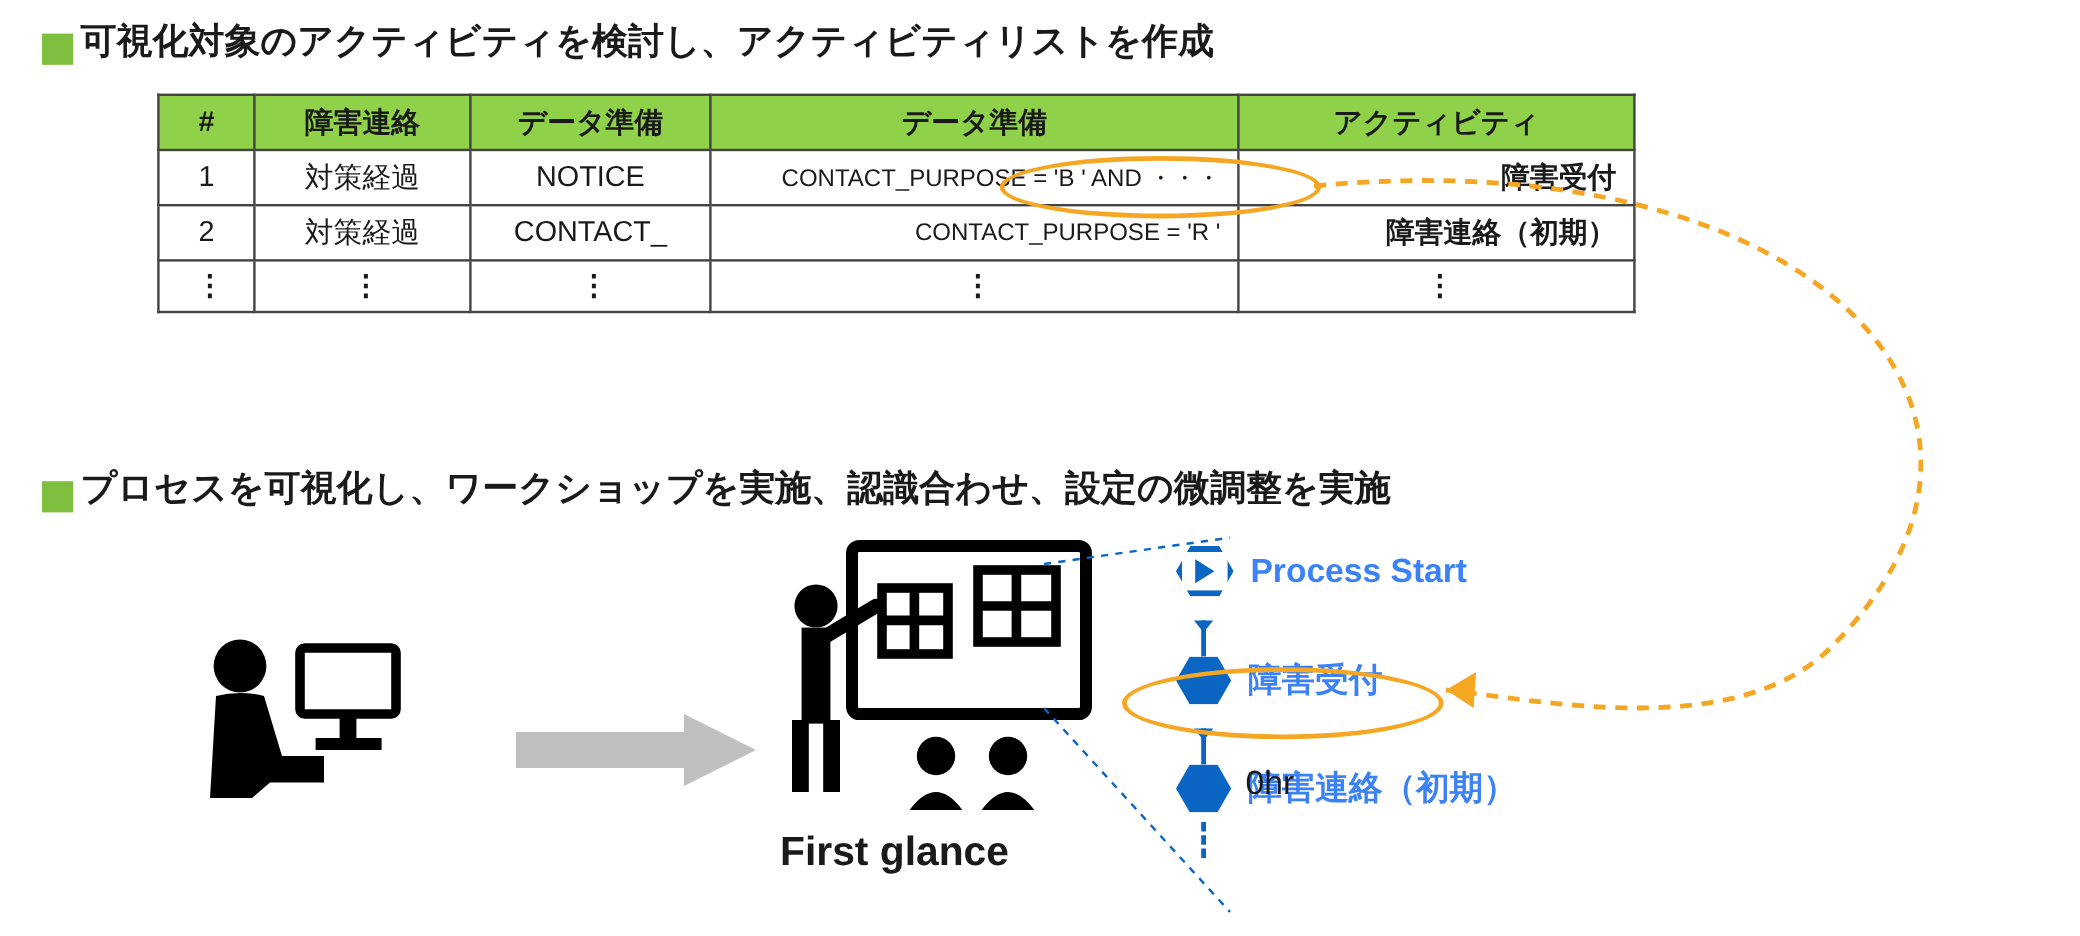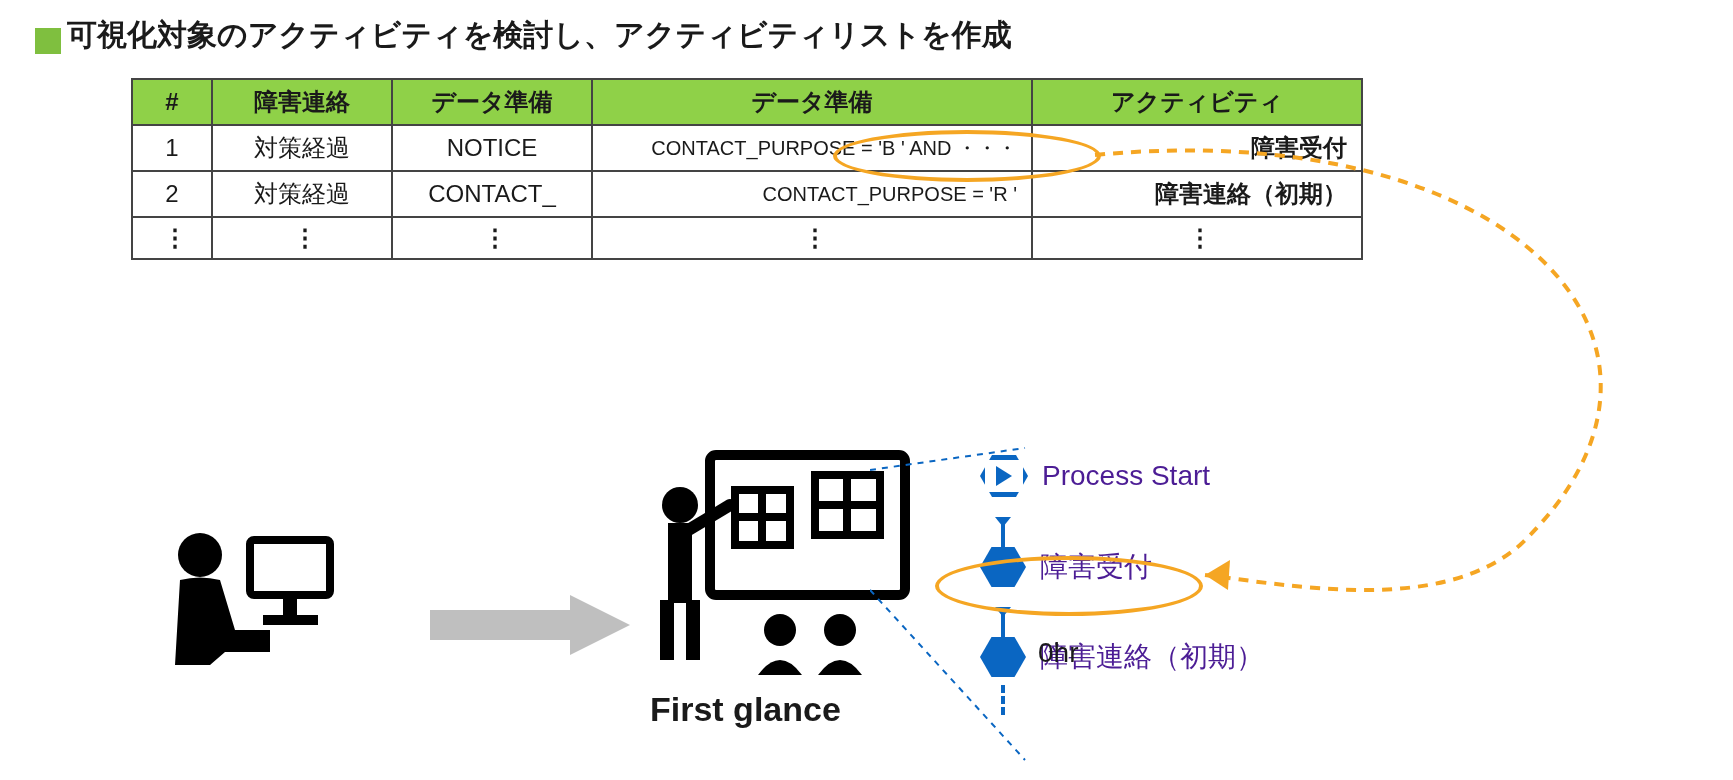--- a/index.html
+++ b/index.html
@@ -17,21 +17,21 @@
 .tbl td.bold{font-weight:700}
 .vdots{font-weight:700;letter-spacing:-6px}
 
 .bottom{position:absolute;left:110px;top:440px;width:1550px;height:340px}
 .person{position:absolute;left:45px;top:80px}
 .arrow-right{position:absolute;left:320px;top:150px}
 .present{position:absolute;left:540px;top:10px;text-align:left}
 .first-glance{font-size:34px;font-weight:700;margin-top:6px}
 .flow{position:absolute;left:870px;top:15px}
 .flow-node{display:flex;align-items:center;margin-bottom:8px}
-.flow-label{font-size:28px;font-weight:400;margin-left:14px;color:#4c1d95}
+.flow-label{font-size:28px;font-weight:700;margin-left:14px;color:#3b82f6}
 .hex{width:46px;height:40px;background:#0a66c2;clip-path:polygon(25% 0,75% 0,100% 50%,75% 100%,25% 100%,0 50%)}
 .hex-start{width:48px;height:42px;border:5px solid #0a66c2;background:#fff;clip-path:polygon(25% 0,75% 0,100% 50%,75% 100%,25% 100%,0 50%);display:flex;align-items:center;justify-content:center;box-sizing:border-box}
 .play{width:0;height:0;border-left:16px solid #0a66c2;border-top:10px solid transparent;border-bottom:10px solid transparent}
 .flow-conn{width:4px;height:30px;background:#0a66c2;margin-left:21px}
 .flow-conn .arrow-down{width:0;height:0;border-left:8px solid transparent;border-right:8px solid transparent;border-top:10px solid #0a66c2;margin-left:-6px;margin-top:20px}
 .hrs{font-size:28px;font-weight:400;position:absolute;left:58px;top:182px}
 
 .circ{position:absolute;border:4px solid #f5a623;border-radius:50%}
 #circ-top{left:833px;top:130px;width:260px;height:44px}
 #circ-bottom{left:935px;top:556px;width:260px;height:52px}
@@ -73,20 +73,24 @@
       <td><span class="vdots">⋮</span></td>
       <td><span class="vdots">⋮</span></td>
       <td><span class="vdots">⋮</span></td>
       <td><span class="vdots">⋮</span></td>
       <td><span class="vdots">⋮</span></td>
     </tr>
   </tbody>
     </table>
 
 
+  <div id="b3" class="bullet-row">
+    <div class="sq"></div>
+    <div>プロセスを可視化し、ワークショップを実施、認識合わせ、設定の微調整を実施</div>
+  </div>
 
   <div class="bottom">
 
     <div class="person">
       <svg width="190" height="170" viewBox="0 0 190 170">
         <rect x="95" y="20" width="80" height="55" rx="4" fill="none" stroke="#000" stroke-width="8"></rect>
         <rect x="128" y="75" width="14" height="20" fill="#000"></rect>
         <rect x="108" y="95" width="55" height="10" fill="#000"></rect>
         <circle cx="45" cy="35" r="22" fill="#000"></circle>
         <path d="M25 60 Q45 55 65 60 L80 110 L115 110 L115 132 L70 132 L55 145 L20 145 Z" fill="#000"></path>

